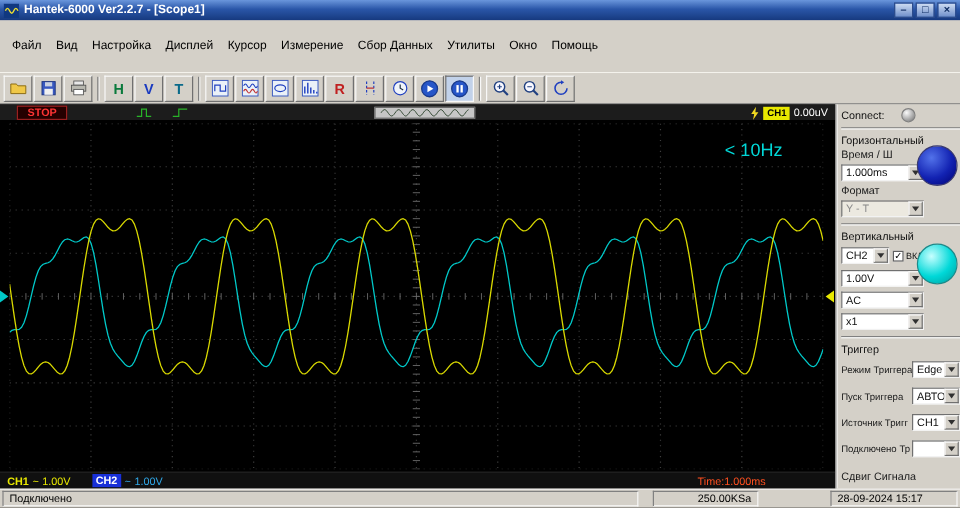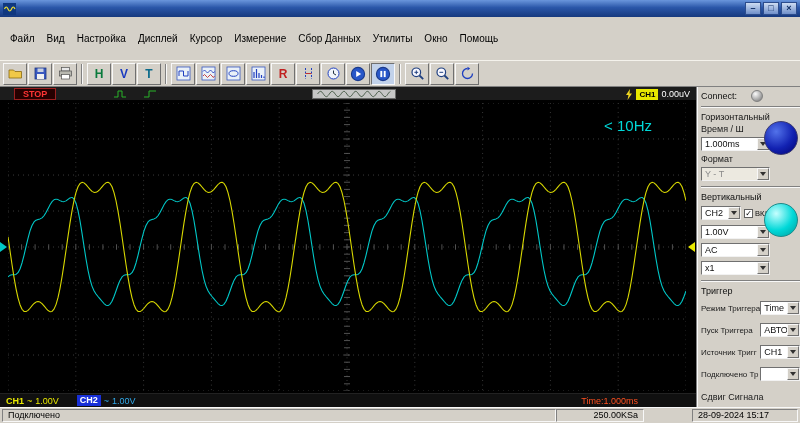--- a/index.html
+++ b/index.html
@@ -70,36 +70,37 @@
   .cb { display:flex; align-items:center; gap:2px; font-size:7.5px; margin-left:3px; }
   .cb .box { width:9px; height:9px; background:#fff; border:1px solid #606060; font-size:8px; line-height:8px; text-align:center; color:#000; }
   .knob { position:absolute; border-radius:50%; width:34px; height:34px; }
   .knob-h { right:6px; top:34px; background:radial-gradient(circle at 35% 30%,#5272ea,#1222b2 55%,#000070); border:1px solid #3a3a70; }
   .knob-v { right:6px; top:116px; background:radial-gradient(circle at 35% 30%,#c6ffff,#00d8d8 55%,#009a9a); border:1px solid #1c8a8a; }
   .trig-row { display:flex; align-items:center; justify-content:space-between; margin:2px 0; }
   .trig-row .lbl { font-size:8px; white-space:nowrap; }
   .shift-label { margin-top:auto; margin-bottom:3px; }
 
   
-  .statusbar { flex:0 0 15px; background:#d4d0c8; display:flex; align-items:center; font-size:9px; gap:0; padding:1px 2px; border-top:1px solid #f8f8f8; }
+  .statusbar { flex:0 0 15px; background:#d4d0c8; display:flex; align-items:center; font-size:9px; gap:12px; padding:1px 2px; border-top:1px solid #f8f8f8; }
   .scell { border:1px solid; border-color:#808080 #f8f8f8 #f8f8f8 #808080; height:13px; line-height:11px; padding:0 5px; }
   .scell.grow { flex:1; }
   .scell.rate { width:88px; text-align:right; }
   .scell.date { width:106px;margin-left:48px; }
 </style>
 </head>
 <body>
 
 <div class="window">
 
   <div class="titlebar">
     <svg class="app-icon" viewBox="0 0 13 12">
         <rect width="13" height="12" fill="#103880"></rect>
         <path d="M1.5 6 Q3.2 2 5 6 T8.5 6 T12 6" stroke="#f0e030" fill="none" stroke-width="1.2"></path>
       </svg>
+    <span>Hantek-6000 Ver2.2.7 - [Scope1]</span>
     <div class="win-btns">
       <div class="win-btn">–</div>
       <div class="win-btn">□</div>
       <div class="win-btn">×</div>
     </div>
   </div>
 
   <div class="menubar">
     <span class="menu-item">Файл</span>
     <span class="menu-item">Вид</span>
@@ -440,21 +441,21 @@
             <span class="tri-down"></span>
           </span>
       </div>
       <div class="knob knob-v"></div>
       <div class="divider"></div>
 
       <div class="sec-title">Триггер</div>
       <div class="trig-row">
         <span class="lbl">Режим Триггера</span>
         <div class="dd narrow">
-          <span>Time</span>
+          <span>Edge</span>
           <span class="arrow-box">
               <span class="tri-down"></span>
             </span>
         </div>
       </div>
       <div class="trig-row">
         <span class="lbl">Пуск Триггера</span>
         <div class="dd narrow">
           <span>АВТО</span>
           <span class="arrow-box">

